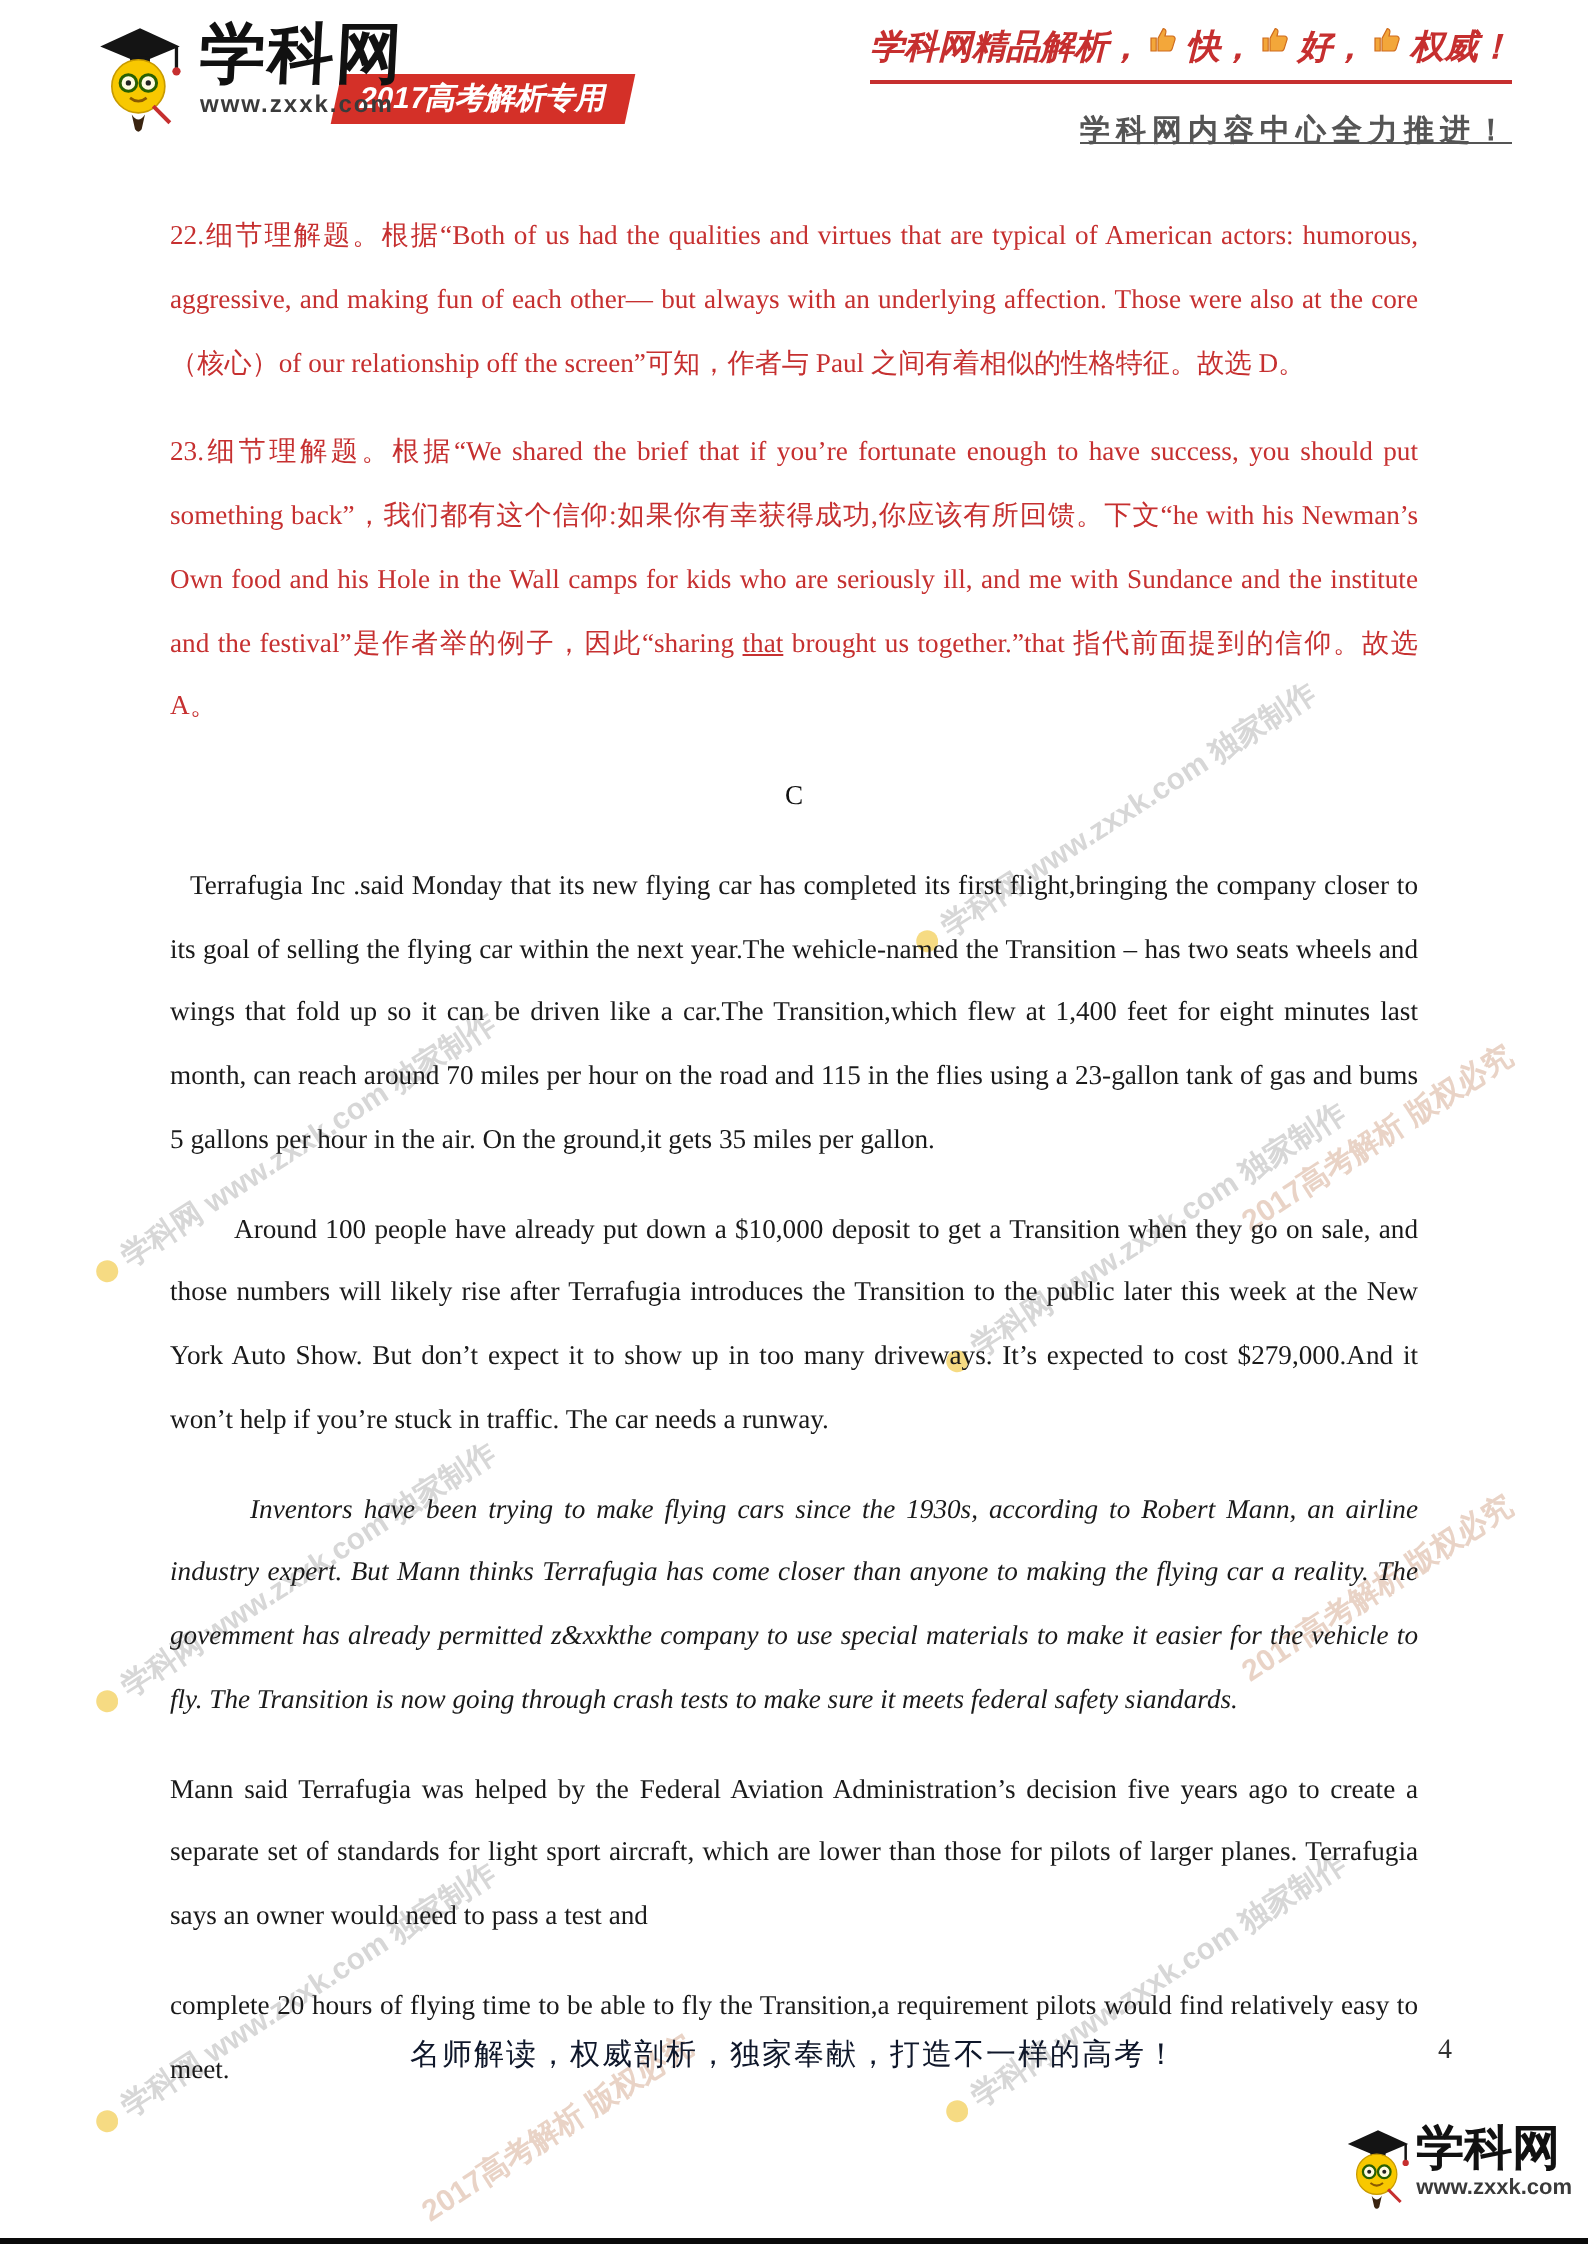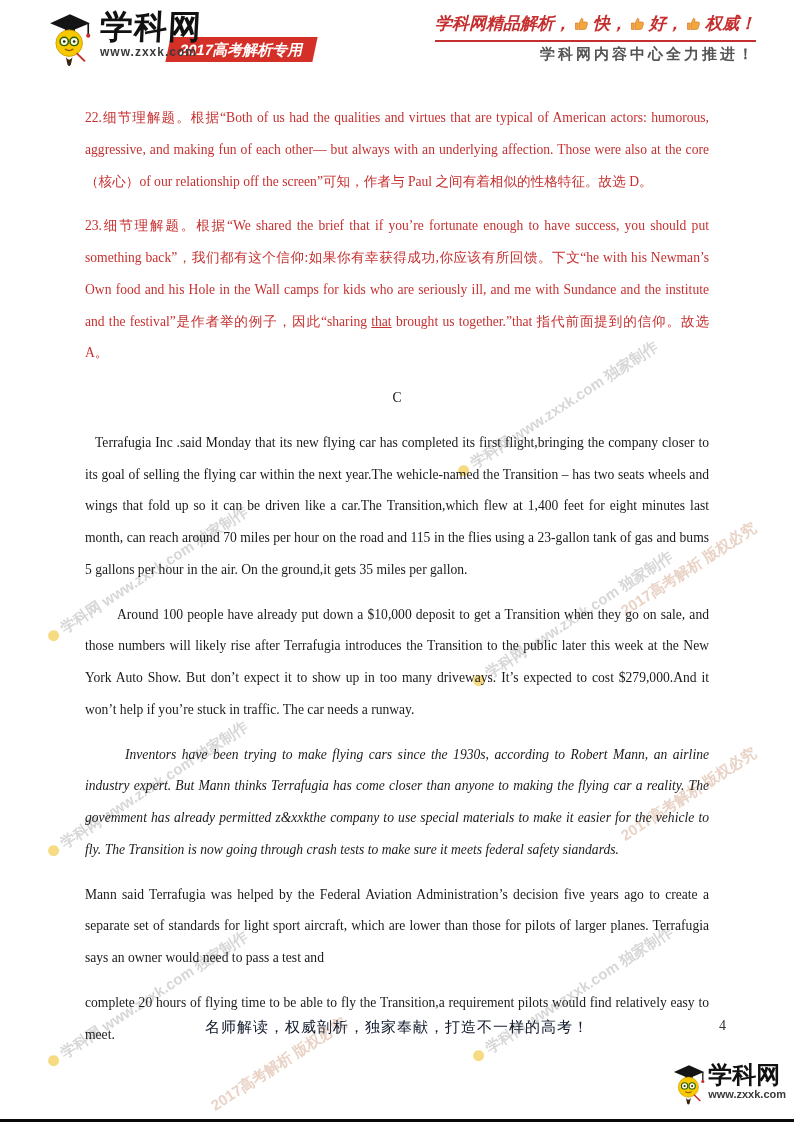--- a/index.html
+++ b/index.html
@@ -28,30 +28,30 @@
   .hdr-banner{
     position:absolute;left:168px;top:37px;
     background:#d43028;color:#fff;
     font-family:"Liberation Sans","DejaVu Sans",sans-serif;
     font-weight:700;font-size:15px;line-height:15px;
     padding:5px 12px;transform:skewX(-12deg);
     white-space:nowrap;
   }
   .hdr-right{position:absolute;right:38px;top:12px;text-align:right;}
   .hdr-slogan{
-    display:inline-flex;align-items:center;gap:3px;
+    display:inline-flex;align-items:flex-start;gap:3px;
     color:#c62f2f;font-weight:700;font-style:italic;font-size:17px;
     font-family:"Liberation Sans","DejaVu Sans",sans-serif;
     border-bottom:2px solid #c62f2f;padding-bottom:5px;
     white-space:nowrap;
   }
   .thumb{width:16px;height:16px;display:inline-block;}
   .hdr-slogan-sub{
-    margin-top:3px;color:#555;font-weight:700;font-size:15px;letter-spacing:3px;
-    font-family:"Liberation Sans","DejaVu Sans",sans-serif;white-space:nowrap;
+    margin-top:14px;color:#555;font-weight:700;font-size:15px;letter-spacing:3px;
+    font-family:"Liberation Sans","DejaVu Sans",sans-serif;white-space:nowrap;text-decoration:underline;
   }
   
   .content{
     position:absolute;left:72px;top:89px;width:650px;
     font-size:13.6px;line-height:31.75px;
   }
   .content p{margin:13px;text-align:justify;}
   .red{color:#c63030;}
   .u{text-decoration:underline;}
   .section-label{text-align:center !important;color:#111;}

